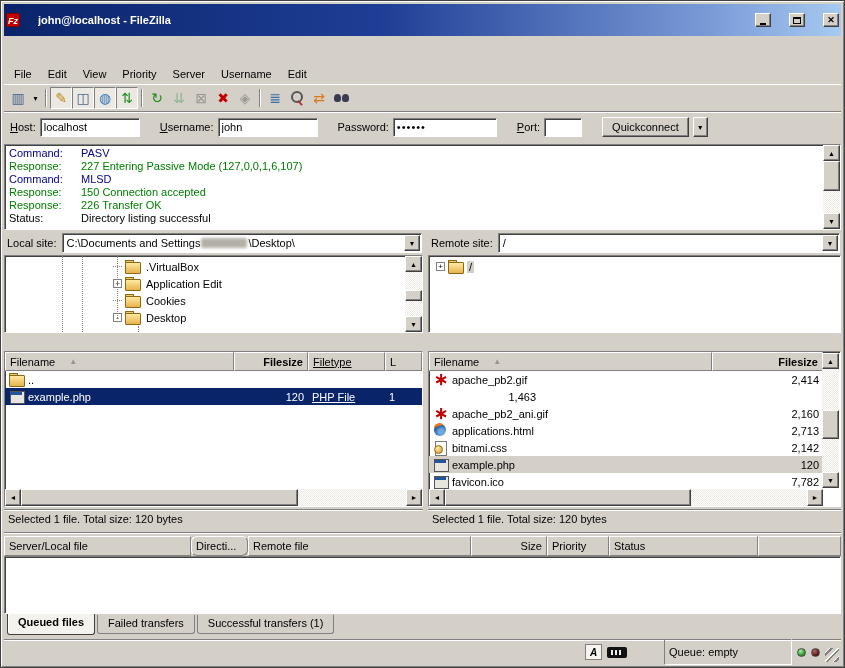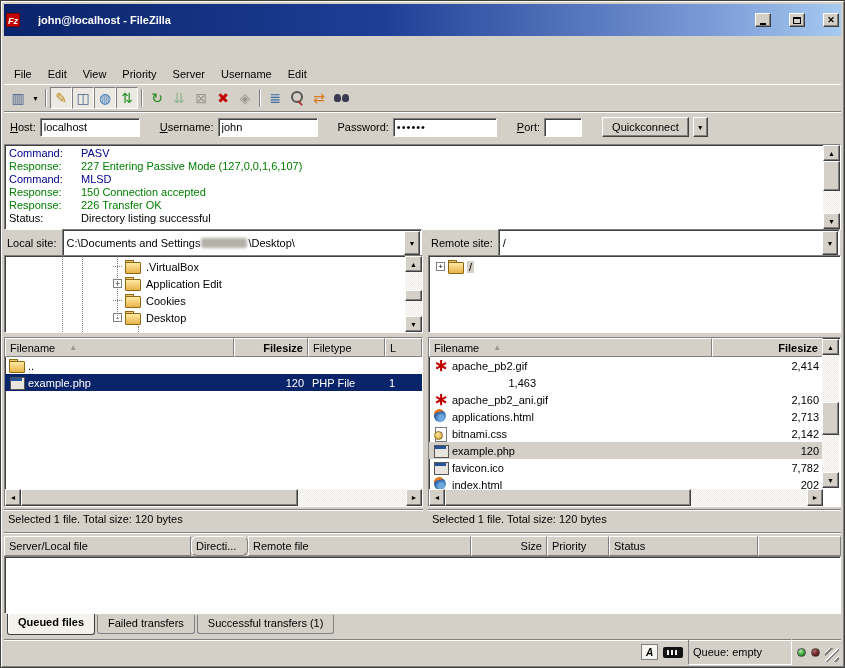--- a/index.html
+++ b/index.html
@@ -88,21 +88,21 @@
   .log-vsb { position:absolute; top:0; right:0; bottom:0; }
 
   
   .panes { flex:1; display:flex; margin-top:2px; min-height:0; }
   .pane { display:flex; flex-direction:column; min-width:0; }
   .pane-left { width:419px; flex:none; }
   .vsplit { width:5px; flex:none; }
   .pane-right { flex:1; }
   .pane-head { height:22px; flex:none; display:flex; align-items:center; gap:3px; padding:1px 1px; }
   .pane-head label { white-space:nowrap; padding:0 2px; }
-  .combo { flex:1; height:28px; background:#fff; position:relative; display:flex; align-items:center;
+  .combo { flex:1; height:20px; background:#fff; position:relative; display:flex; align-items:center;
            padding:0 18px 0 4px; border:1px solid; border-color:#808080 #FFFFFF #FFFFFF #808080;
            box-shadow: inset 1px 1px 0 #404040; white-space:nowrap; overflow:hidden; }
   .combo-btn { position:absolute; right:1px; top:1px; bottom:1px; width:16px; display:flex;
                align-items:center; justify-content:center; font-size:7px; }
   .redacted { display:inline-block; width:46px; height:10px; background:#B4B0A8; border-radius:2px;
               filter:blur(1.5px); margin:0 1px; }
 
   .tree { height:78px; flex:none; margin-top:1px; background:#fff; position:relative; overflow:hidden;
           border:1px solid; border-color:#808080 #FFFFFF #FFFFFF #808080; box-shadow: inset 1px 1px 0 #404040;
           display:flex; }
@@ -129,37 +129,37 @@
   .fi-css::before { content:""; position:absolute; top:0; left:2px; width:10px; height:13px;
            background:#fff; border:1px solid #777; }
   .fi-css::after { content:""; position:absolute; bottom:0; left:1px; width:7px; height:7px; border-radius:50%;
            background:radial-gradient(circle at 35% 30%, #FFE9A2, #D89A2B); border:1px solid #8A6914; }
   .fi-php::before, .fi-ico::before { content:""; position:absolute; top:1px; left:1px; width:13px; height:11px;
            background:#E8E5DE; border:1px solid #555; }
   .fi-php::after, .fi-ico::after { content:""; position:absolute; top:2px; left:2px; width:11px; height:3px;
            background:#24549C; }
 
   
-  .filelist { flex:1; margin-top:4px; background:#fff; position:relative; min-height:0;
+  .filelist { flex:1; margin-top:18px; background:#fff; position:relative; min-height:0;
               border:1px solid; border-color:#808080 #FFFFFF #FFFFFF #808080;
               box-shadow: inset 1px 1px 0 #404040; display:flex; flex-direction:column; overflow:hidden; }
   .fl-inner { flex:1; display:flex; flex-direction:column; min-height:0; }
   .fl-head { height:19px; flex:none; display:flex; background:#D4D0C8; }
   .fl-col { padding:2px 4px; display:flex; align-items:center; white-space:nowrap; overflow:hidden; }
   .fl-col.num { justify-content:flex-end;font-weight:bold; }
   .sort-asc { color:#9A978F; font-size:8px; margin-left:14px; }
   .fl-rows { flex:1; overflow:hidden; }
   .frow { height:17px; display:flex; align-items:center; white-space:nowrap; }
   .frow .cell { display:flex; align-items:center; padding:0 4px; overflow:hidden; flex:none; height:17px; }
   .frow .cell.num { justify-content:flex-end; }
   .sel-active { background:#0A246A; color:#fff; }
   .sel-gray { background:#D4D0C8; }
 
   
-  .lc-name { width:229px; } .lc-size { width:74px; } .lc-type { width:77px; } .lc-last { flex:1 !important; }
+  .lc-name { width:229px; } .lc-size { width:74px; } .lc-type { width:77px;text-decoration:underline; } .lc-last { flex:1 !important; }
   
   .rc-name { width:283px; } .rc-size { width:111px; }
   .rvsb { position:absolute; top:1px; right:1px; bottom:18px; }
   .pane-right .fl-head, .pane-right .fl-rows { margin-right:17px; }
 
   .pane-status { height:19px; flex:none; margin-top:2px; display:flex; align-items:center; padding:0 4px;
                  border-top:1px solid #808080; box-shadow:0 1px 0 #FFFFFF inset; white-space:nowrap; overflow:hidden; }
 
   
   .queue { height:104px; flex:none; margin-top:4px; display:flex; flex-direction:column;
@@ -178,22 +178,22 @@
 
   
   .statusbar { height:25px; flex:none; margin-top:3px; border-top:1px solid #808080;
                box-shadow:0 1px 0 #FFFFFF inset; display:flex; align-items:center;
                justify-content:flex-end; gap:5px; padding:2px 2px 2px 4px; }
   .ascii-ic { width:17px; height:16px; border:1px solid #808080; background:#F7F5F0; font-weight:bold;
               font-size:10px; display:flex; align-items:center; justify-content:center; font-style:italic; }
   .speed-ic { width:20px; height:11px; border-radius:2px; background-color:#111;
               background-image:repeating-linear-gradient(90deg,#EEE 0 2px,#111 2px 4px);
               background-size:12px 5px; background-repeat:no-repeat; background-position:center; }
-  .queue-box { width:104px; height:17px; border:1px solid; border-color:#808080 #FFFFFF #FFFFFF #808080;
-               display:flex; align-items:center; padding:12px 4px; white-space:nowrap; overflow:hidden; }
+  .queue-box { width:128px; height:17px; border:1px solid; border-color:#808080 #FFFFFF #FFFFFF #808080;
+               display:flex; align-items:center; padding:12px 4px; white-space:nowrap; overflow:hidden;margin-left:32px; }
   .led { width:9px; height:9px; border-radius:50%; border:1px solid #4A4A4A; }
   .led-green { background:radial-gradient(circle at 35% 30%, #A8EFA8, #1F8F1F 70%); }
   .led-red { background:radial-gradient(circle at 35% 30%, #B06868, #5A1010 70%); }
   .grip { width:14px; height:14px; align-self:flex-end;
           background:repeating-linear-gradient(135deg, transparent 0 3px, #FFFFFF 3px 4px, #808080 4px 6px); }
 </style>
 </head>
 <body>
 
 <div class="window">

